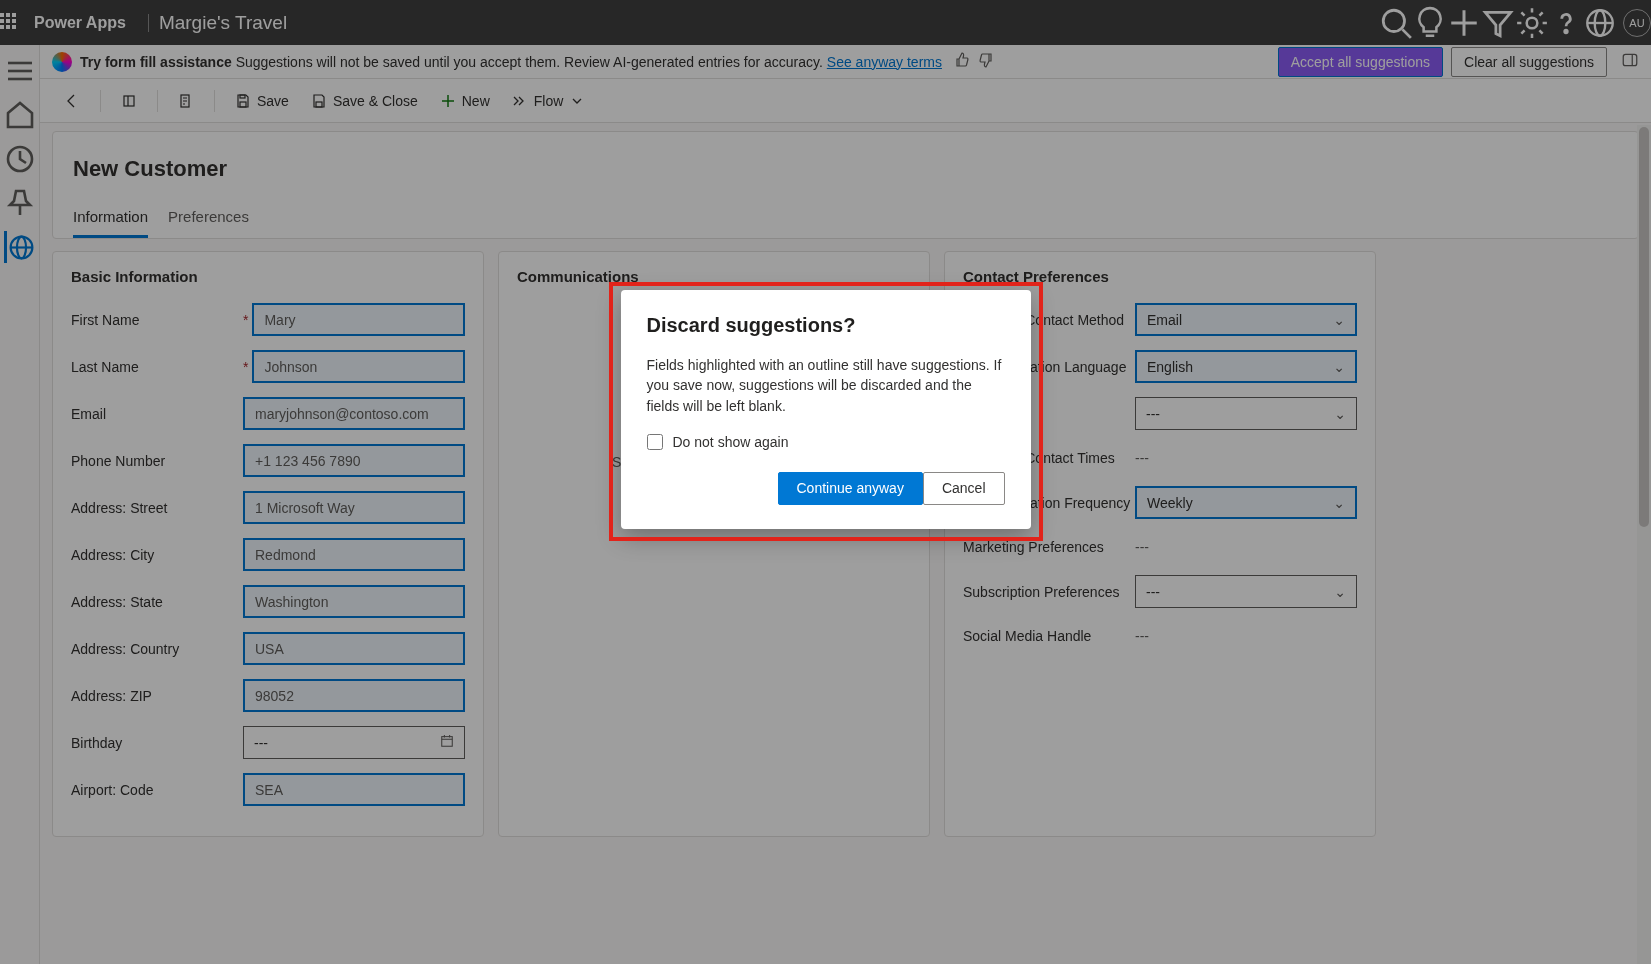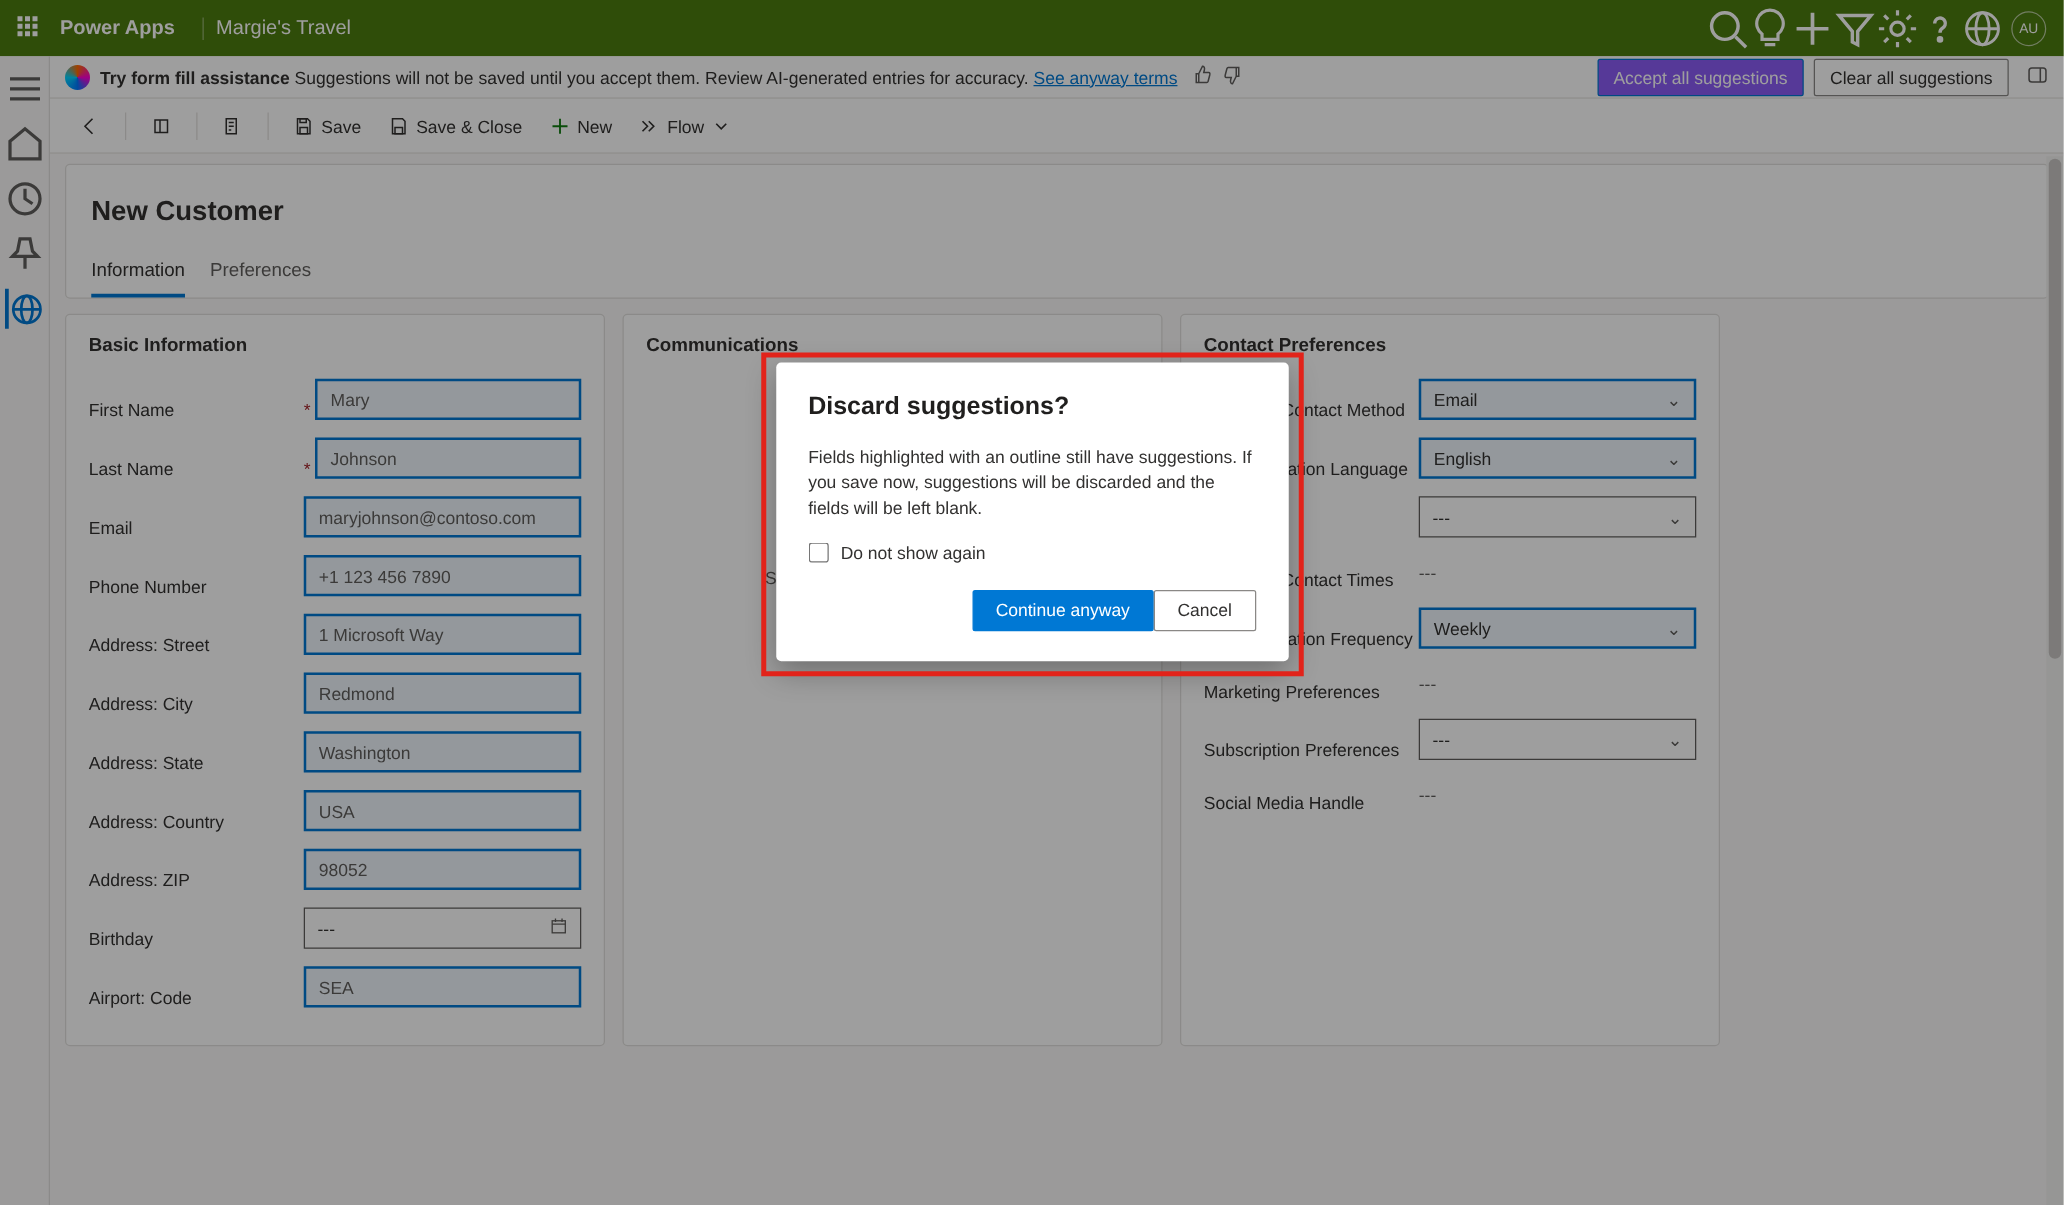--- a/index.html
+++ b/index.html
@@ -1,23 +1,23 @@
 <!DOCTYPE html>
 <html><head>
 <meta charset="utf-8">
 <style>
 *{box-sizing:border-box;margin:0;padding:0;font-family:"Segoe UI",Arial,sans-serif}
 body{background:#f5f5f5;width:1651px;height:964px;overflow:hidden;position:relative}
 
-.topbar{background:#4d7c0f;height:45px;display:flex;align-items:center;color:#fff;padding:0 14px}
+.topbar{background:#404040;height:45px;display:flex;align-items:center;color:#fff;padding:0 0}
 .topbar .waffle{width:20px;height:20px;margin-right:14px;display:grid;grid-template-columns:repeat(3,4px);grid-template-rows:repeat(3,4px);gap:2px}
 .topbar .waffle span{background:#fff;width:4px;height:4px}
 .topbar .brand{font-size:16px;font-weight:600;margin-right:12px}
 .topbar .divider{width:1px;height:18px;background:rgba(255,255,255,.4);margin:0 10px}
-.topbar .app{font-size:16px}
+.topbar .app{font-size:19px}
 .topbar .spacer{flex:1}
 .topbar .ticon{width:34px;height:34px;display:flex;align-items:center;justify-content:center;cursor:pointer}
 .topbar .avatar{width:28px;height:28px;border:1px solid rgba(255,255,255,.6);border-radius:50%;display:flex;align-items:center;justify-content:center;font-size:11px;margin-left:6px}
 
 .shell{display:flex;height:calc(100% - 45px)}
 .leftrail{width:40px;background:#faf9f8;border-right:1px solid #e1dfdd;display:flex;flex-direction:column;align-items:center;gap:12px;padding-top:10px}
 .leftrail .rbtn{width:32px;height:32px;display:flex;align-items:center;justify-content:center;color:#605e5c;cursor:pointer}
 .leftrail .rbtn.active{border-left:3px solid #0078d4;color:#0078d4}
 .main{flex:1;display:flex;flex-direction:column;position:relative}
 
@@ -37,21 +37,21 @@
 
 .content{flex:1;overflow:auto;padding:0 12px 12px 12px;background:#faf9f8}
 .header-card{background:#fff;border:1px solid #e1dfdd;border-radius:4px;padding:24px 20px 0 20px;margin-top:8px}
 .page-title{font-size:22px;font-weight:600;color:#323130;margin-bottom:26px}
 .tabs{display:flex;gap:20px}
 .tab{font-size:15px;color:#605e5c;padding-bottom:10px;cursor:pointer}
 .tab.active{color:#323130;font-weight:400;border-bottom:3px solid #0078d4}
 .columns{display:flex;gap:14px;margin-top:12px}
 .col{background:#fff;border:1px solid #e1dfdd;border-radius:4px;padding:16px 18px;flex:1;min-width:0}
 .col h3{font-size:15px;font-weight:600;color:#323130;margin-bottom:18px}
-.frow{display:flex;align-items:flex-end;margin-bottom:14px;font-size:14px;color:#323130}
+.frow{display:flex;align-items:center;margin-bottom:14px;font-size:14px;color:#323130}
 .frow .lbl{width:172px;color:#323130}
 .frow .req{color:#a4262c;margin-right:4px}
 .frow .input{flex:1;height:33px;border:1px solid #605e5c;padding:0 10px;font-size:14px;color:#323130;background:#fff}
 .frow .input.sugg{border:2px solid #0078d4;background:#eff6fc;color:#605e5c}
 .frow .static{flex:1;color:#605e5c;padding:6px 0}
 .frow .select{flex:1;height:33px;border:1px solid #605e5c;padding:0 10px;font-size:14px;display:flex;align-items:center;justify-content:space-between;background:#fff;color:#323130}
 .frow .select.sugg{border:2px solid #0078d4;background:#eff6fc}
 .frow .chev{color:#605e5c}
 .comm-empty{text-align:center;padding:120px 20px 40px 20px}
 .comm-empty .t1{font-size:18px;font-weight:600;margin-bottom:10px}

